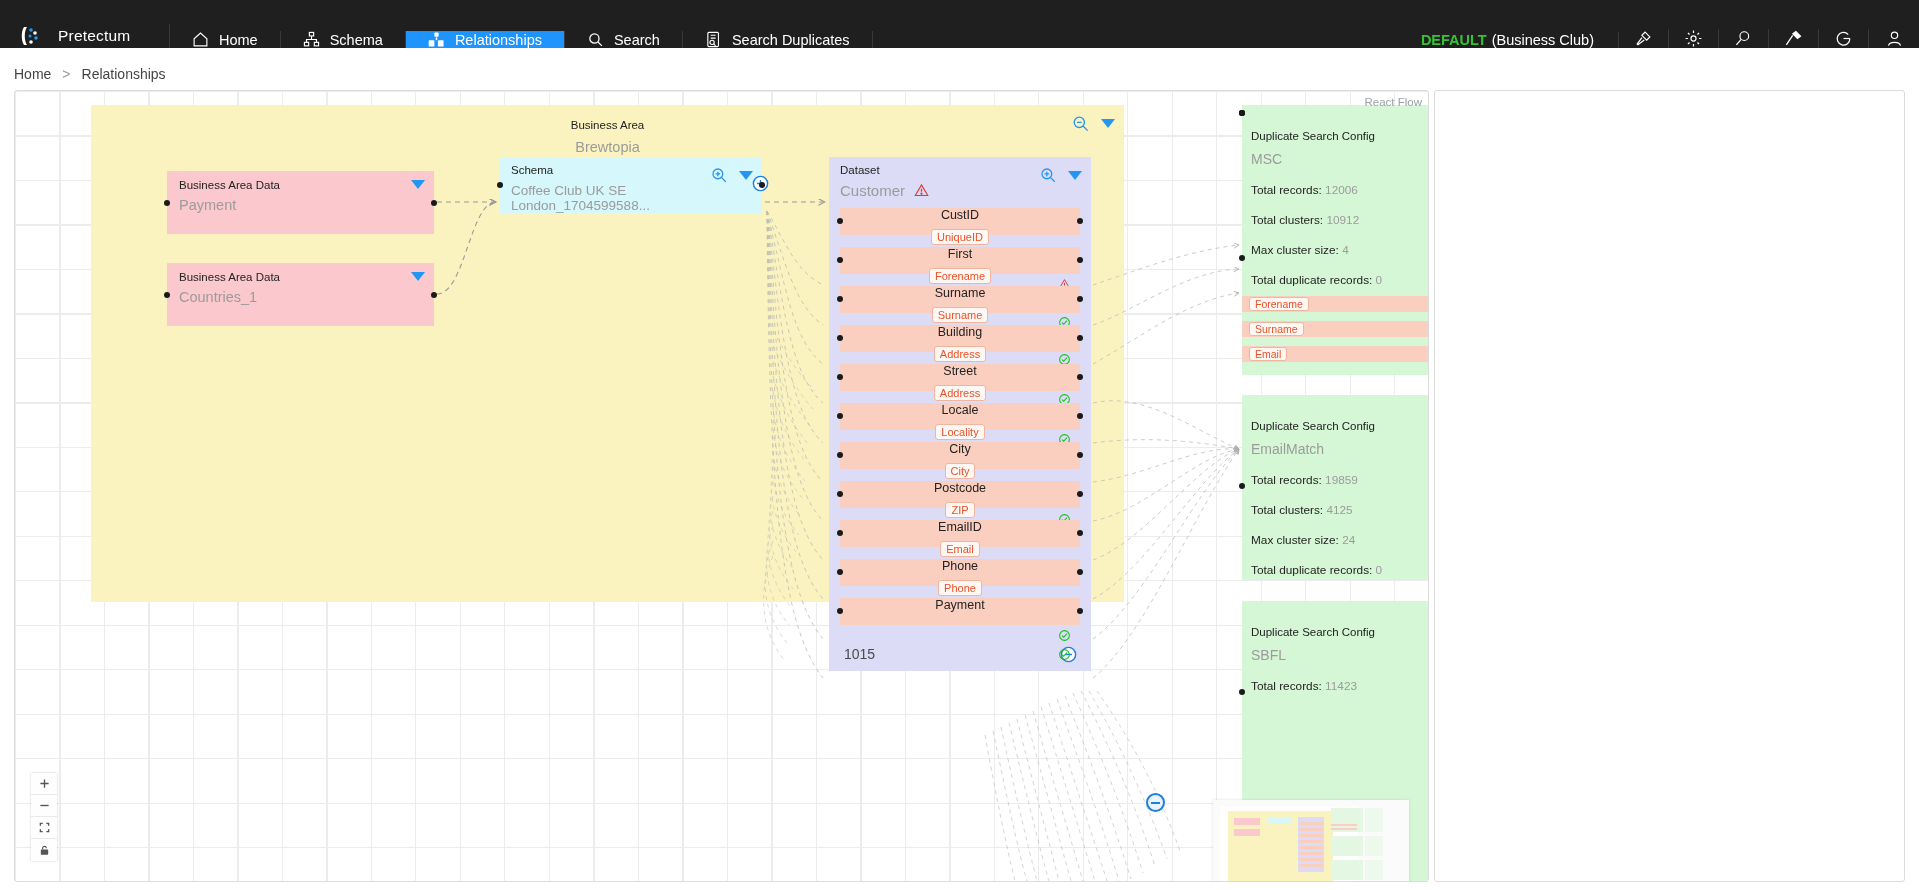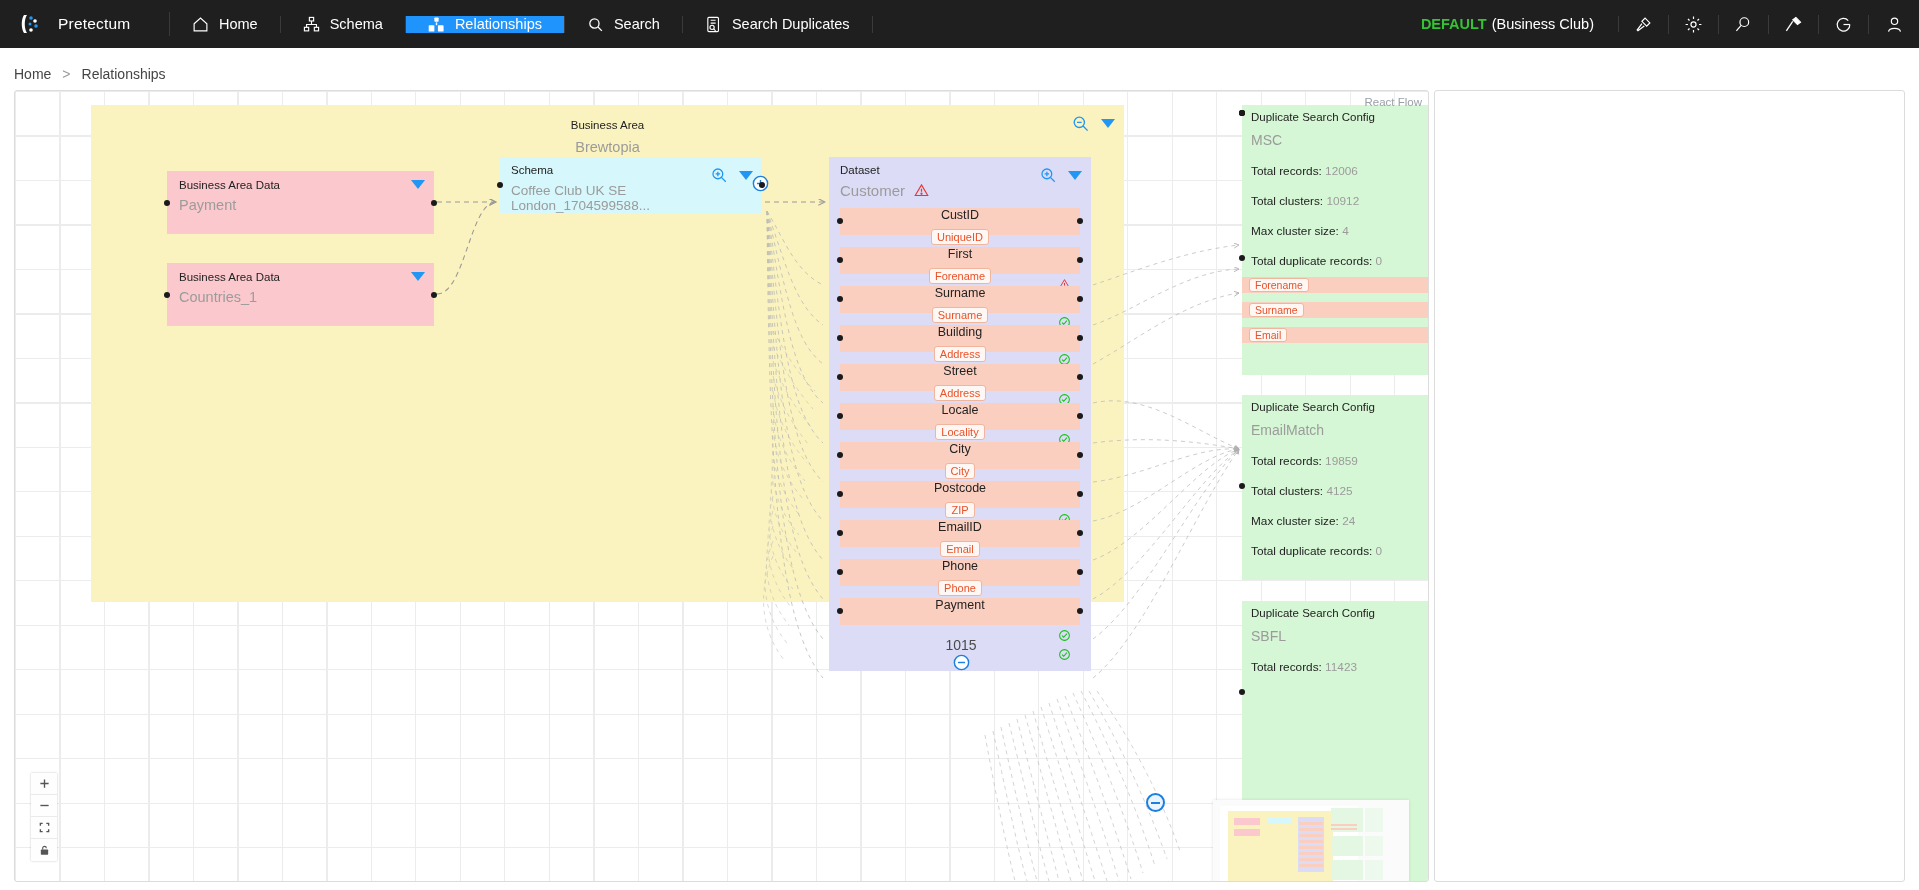--- a/index.html
+++ b/index.html
@@ -8,21 +8,21 @@
     width: 1919px; height: 890px;
     overflow: hidden;
     background: #ffffff;
     font-family: "Liberation Sans", sans-serif;
   }
 
   
   .topnav {
     height: 48px; width: 100%;
     background: #1f1f1f;
-    display: flex; align-items: center;
+    display: flex; align-items: flex-end;
     color: #ffffff;
     position: relative;
   }
   .nav-brand {
     display: flex; align-items: center; gap: 14px;
     padding: 0 26px 0 20px;
     border-right: 1px solid #3a3a3a;
     min-width: 170px;
   }
   .brand-text { font-size: 15.5px; letter-spacing: .2px; }
@@ -142,26 +142,25 @@
   }
   .bar-tiny { background: #f4f2ef; position: relative; }
   .bar-tiny::before {
     content: ''; position: absolute; left: 0; top: 0;
     width: 4px; height: 9px; border-radius: 5px; background: #f96302;
   }
   .ds-footer {
     height: 34px; display: flex; align-items: center;
     justify-content: space-between; font-size: 14px; color: #4a4a4a;
     padding: 0 2px 0 4px;
-    flex-direction: column;
   }
 
   
   .dup-card {
-    background: #d6f7d6; width: 190px; padding: 6px 9px; z-index: 8;
+    background: #d6f7d6; width: 190px; padding: 25px 9px; z-index: 8;
   }
   .dup-card .hdr { font-size: 11.5px; color: #222; }
   .dup-card .nm { font-size: 14px; color: #9b9b9b; margin-top: 9px; }
   .dup-card .stat { font-size: 11.8px; color: #222; margin-top: 16px; }
   .dup-card .stat span { color: #9b9b9b; }
   .dup-field {
     height: 16px; background: #fbcfc0; margin-top: 9px; margin-left: -9px;
     width: 190px; display: flex; align-items: center; padding-left: 7px;
   }
   .dup-field .tag { font-size: 10.5px; padding: 0 5px; }

